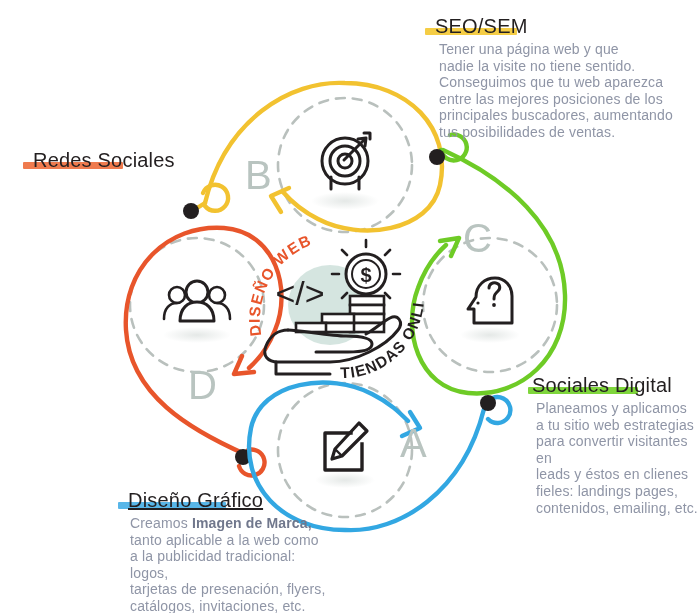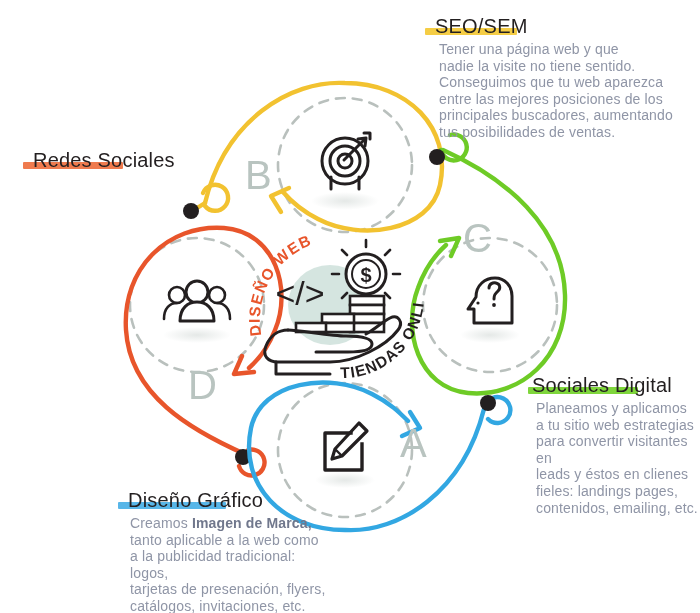--- a/index.html
+++ b/index.html
@@ -46,21 +46,21 @@
   #block-seo .blk-title{padding-left:10px;}
   #block-seo .blk-title .hl{left:0;width:92px;background:#f5cd45;}
   #block-seo .blk-body{margin-left:14px;margin-top:4px;}
 
   #block-redes{left:23px;top:130px;width:200px;margin-top:20px;}
   #block-redes .blk-title{padding-left:10px;}
   #block-redes .blk-title .hl{left:0;width:100px;background:#ef7b4e;}
   #block-redes .blk-body{margin-left:12px;margin-top:4px;}
 
   #block-diseno{left:118px;top:490px;width:215px;}
-  #block-diseno .blk-title{padding-left:10px;}
+  #block-diseno .blk-title{padding-left:10px;text-decoration:underline;}
   #block-diseno .blk-title .hl{left:0;width:108px;background:#58b6e8;}
   #block-diseno .blk-body{margin-left:12px;margin-top:4px;}
 
   #block-marketing{left:528px;top:375px;width:175px;}
   #block-marketing .blk-title{padding-left:4px;}
   #block-marketing .blk-title .hl{left:0;width:110px;background:#7fd63c;}
   #block-marketing .blk-body{margin-left:8px;margin-top:4px;}
 
   
   .bigletter{

